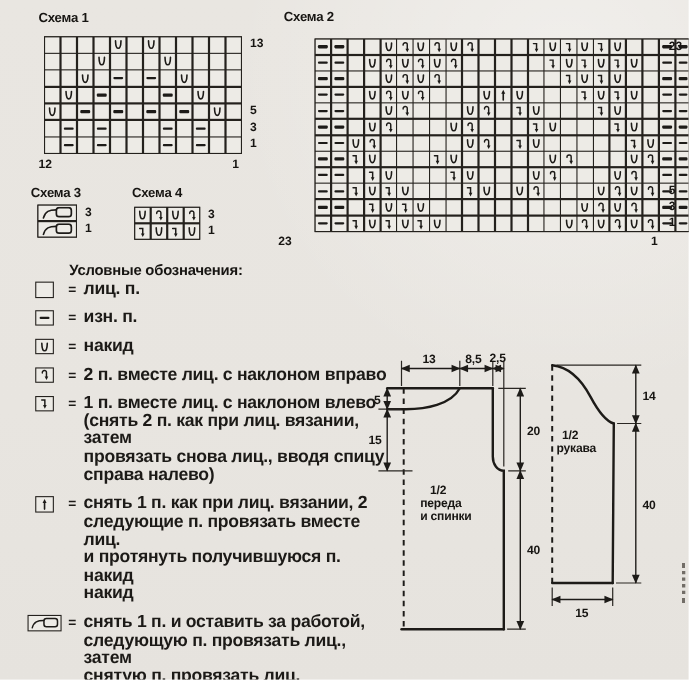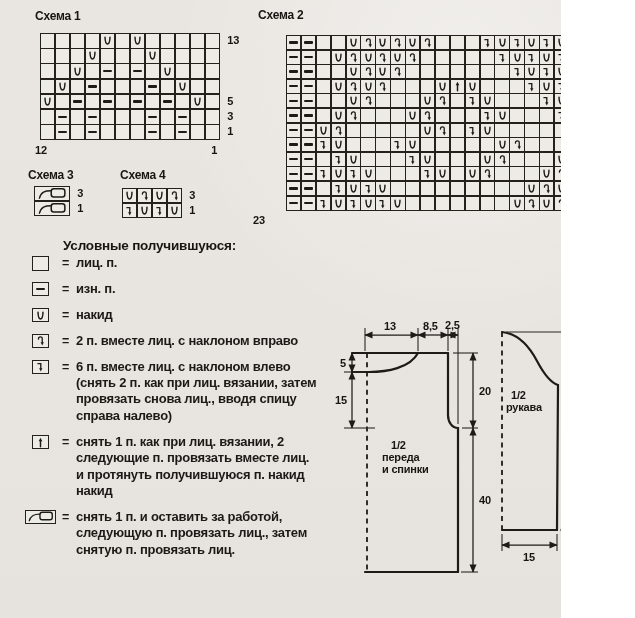--- a/index.html
+++ b/index.html
@@ -1,18 +1,18 @@
 <!DOCTYPE html>
 <html><head>
 <meta charset="utf-8">
 <style>
   html,body{margin:0;padding:0;}
   .page{
     position:relative;
-    width:561px;height:618px;
+    width:626px;height:618px;
     background:
       radial-gradient(circle at 82% 10%, rgba(255,255,255,.35), rgba(255,255,255,0) 40%),
       linear-gradient(180deg,#e9e6e1 0%,#e8e5e0 60%,#e6e3de 100%);
     font-family:"Liberation Sans",sans-serif;
     color:#1d1b18;
     overflow:hidden;
   }
   .abs{position:absolute;}
   .chart-title{
     position:absolute;font-size:12px;font-weight:800;letter-spacing:-0.2px;
@@ -37,21 +37,21 @@
     letter-spacing:-0.2px;color:#171512;
   }
   .legend-item{display:flex;align-items:flex-start;margin-bottom:9.5px;}
   .sym-col{width:37px;flex:0 0 37px;display:flex;justify-content:flex-start;}
   .sym-box{
     width:15px;height:12.5px;border:1.9px solid #24211d;background:#edebe6;
     display:flex;align-items:center;justify-content:center;margin-left:7px;margin-top:1px;
   }
   .sym-box.wide{width:29px;margin-left:0;}
   .eq{width:14px;flex:0 0 14px;font-size:12.5px;font-weight:800;margin-top:1px;}
-  .legend-lines{font-size:13px;font-weight:700;line-height:16.4px;letter-spacing:-0.25px;color:#1c1a17;}
+  .legend-lines{font-size:16px;font-weight:700;line-height:16.4px;letter-spacing:-0.25px;color:#1c1a17;}
   svg text{font-family:"Liberation Sans",sans-serif;font-size:11px;font-weight:800;fill:#171512;letter-spacing:-0.2px;}
   svg .outline{stroke:#1d1b18;stroke-width:2.2;fill:none;stroke-linecap:round;}
   svg .dim{stroke:#1d1b18;stroke-width:1.25;fill:none;}
   svg .ext{stroke:#2a2723;stroke-width:1.1;fill:none;}
   svg .fold{stroke:#1d1b18;stroke-width:1.8;fill:none;stroke-dasharray:5 4.2;}
   .artifact{position:absolute;left:620px;top:512px;height:36px;width:0;border-left:3px dotted #55504a;opacity:.8;}
 </style>
 </head>
 <body>
 
@@ -1189,21 +1189,21 @@
         <div class="cell">
           <svg width="11" height="11" viewBox="0 0 12 12">
             <path d="M3.3,2.4 C3.4,7.5 4.5,9.7 6,9.7 C7.5,9.7 8.6,7.5 8.7,2.4" fill="none" stroke="#1d1b18" stroke-width="1.6" stroke-linecap="round"></path>
           </svg>
         </div>
       </div>
       <span class="rowlab" style="left: 67.2px; top: 0.7px;">3</span>
       <span class="rowlab" style="left: 67.2px; top: 15.7px;">1</span>
     </div>
 
-  <span class="legend-heading">Условные получившуюся:</span>
+  <span class="legend-heading">Условные обозначения:</span>
   <div class="legend" id="legend">
       <div class="legend-item">
         <div class="sym-col">
           <div class="sym-box"></div>
         </div>
         <div class="eq">=</div>
         <div class="legend-lines">
           <div>лиц. п.</div>
         </div>
       </div>
@@ -1249,21 +1249,21 @@
         <div class="sym-col">
           <div class="sym-box">
             <svg width="11" height="11" viewBox="0 0 12 12">
               <path d="M3.2,2.9 L6.3,2.9 L6.3,8.2" fill="none" stroke="#1d1b18" stroke-width="1.45" stroke-linecap="round"></path>
               <polygon points="4.5,7.9 8.1,7.9 6.3,11.5" fill="#1d1b18"></polygon>
             </svg>
           </div>
         </div>
         <div class="eq">=</div>
         <div class="legend-lines">
-          <div>6 п. вместе лиц. с наклоном влево</div>
+          <div>1 п. вместе лиц. с наклоном влево</div>
           <div>(снять 2 п. как при лиц. вязании, затем</div>
           <div>провязать снова лиц., вводя спицу</div>
           <div>справа налево)</div>
         </div>
       </div>
       <div class="legend-item">
         <div class="sym-col">
           <div class="sym-box">
             <svg width="11" height="11" viewBox="0 0 12 12">
               <path d="M6,10.7 L6,4" fill="none" stroke="#1d1b18" stroke-width="1.6" stroke-linecap="round"></path>

